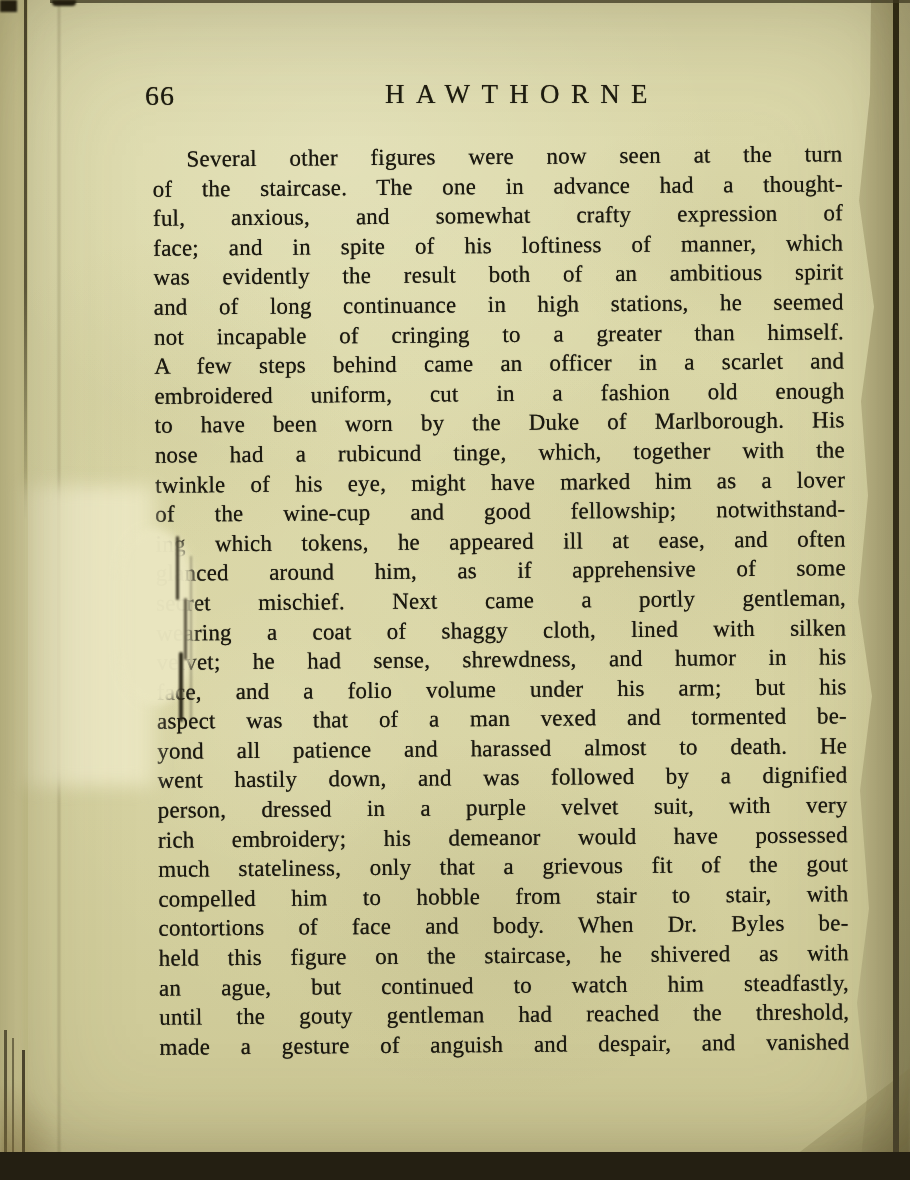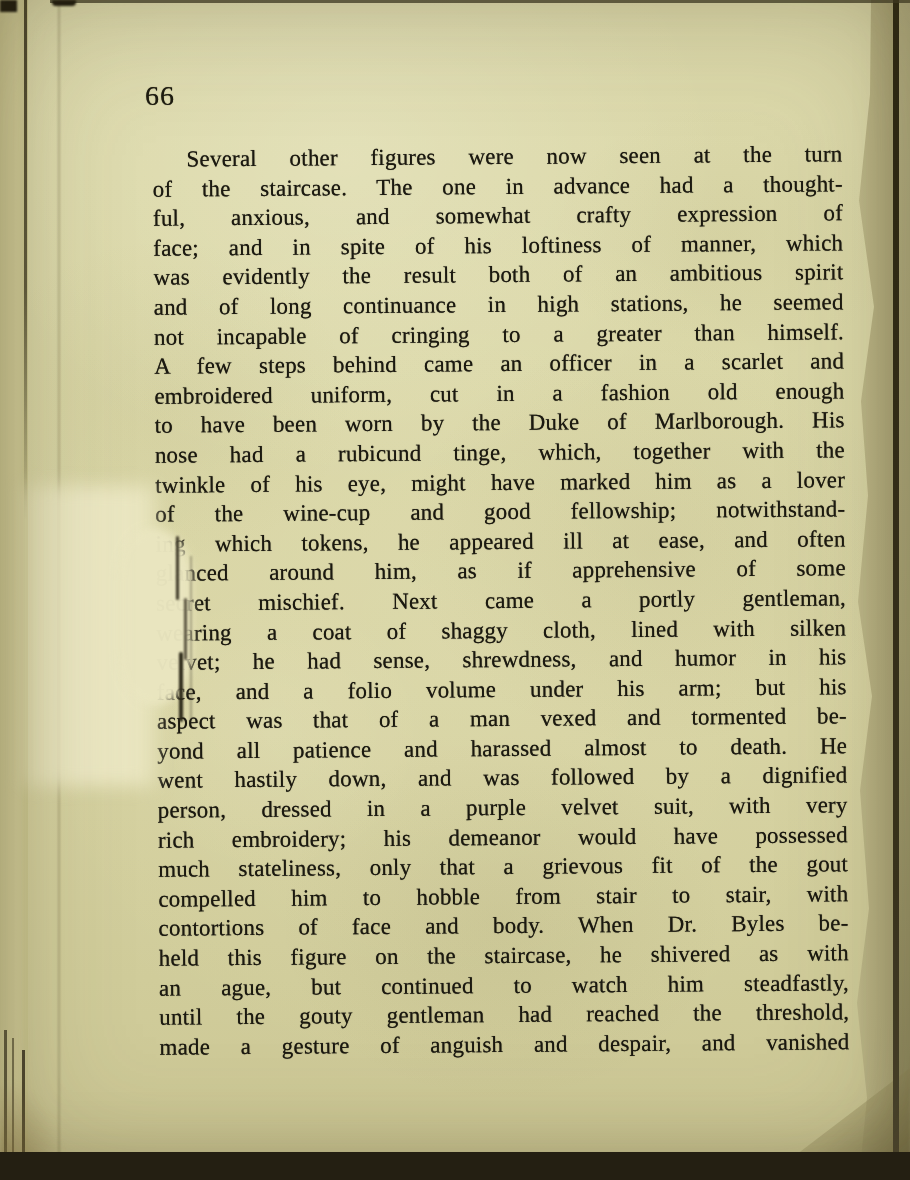--- a/index.html
+++ b/index.html
@@ -90,20 +90,21 @@
   <div class="layer mottle"></div>
 
   <div class="layer gutter"></div>
   <div class="layer gutter-line"></div>
   <div class="layer gutter-line-b1"></div>
   <div class="layer gutter-line-b2"></div>
   <div class="layer gutter-line-b3"></div>
   <div class="layer fold-line"></div>
 
   <span class="pagenum">66</span>
+  <span class="runhead">HAWTHORNE</span>
 
   <div class="text-block">
       <div class="body-line indent">Several other figures were now seen at the turn</div>
       <div class="body-line">of the staircase.  The one in advance had a thought-</div>
       <div class="body-line">ful, anxious, and somewhat crafty expression of</div>
       <div class="body-line">face; and in spite of his loftiness of manner, which</div>
       <div class="body-line">was evidently the result both of an ambitious spirit</div>
       <div class="body-line">and of long continuance in high stations, he seemed</div>
       <div class="body-line">not incapable of cringing to a greater than himself.</div>
       <div class="body-line">A few steps behind came an officer in a scarlet and</div>

